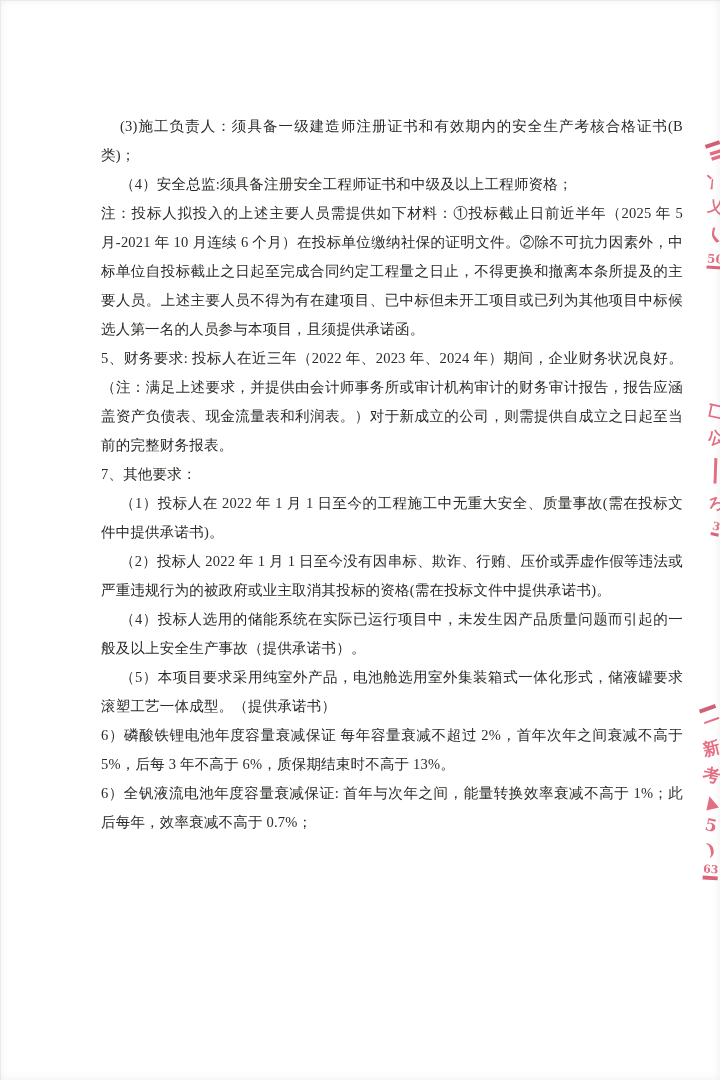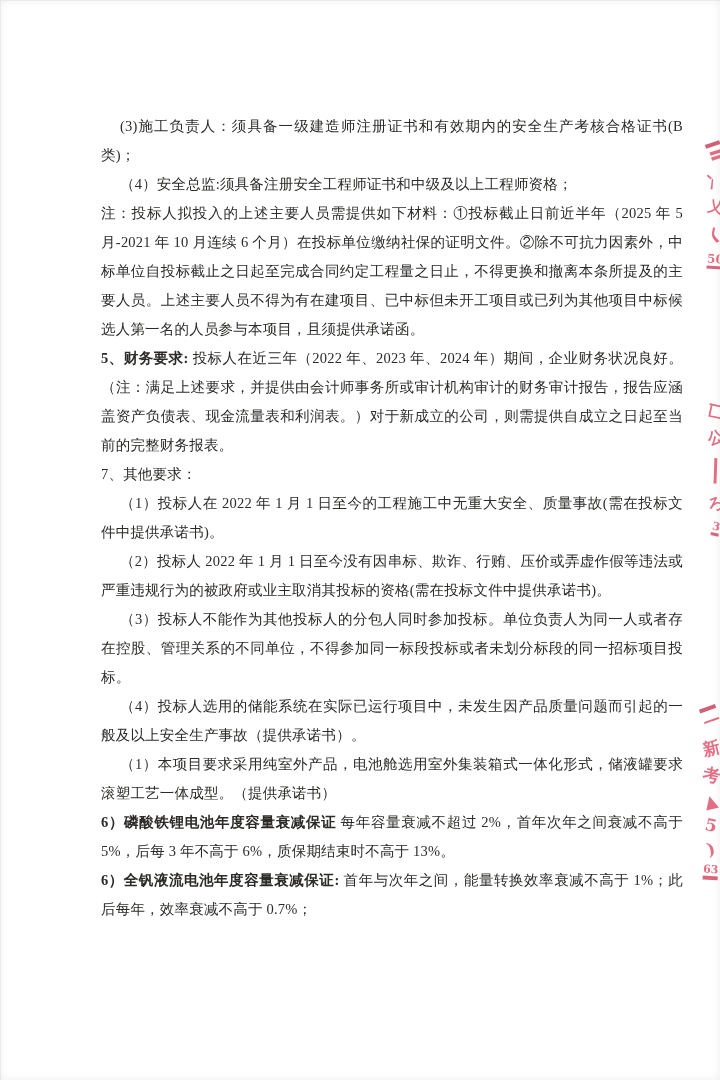--- a/index.html
+++ b/index.html
@@ -21,21 +21,21 @@
     left:78px;top:112px;width:582px;
     color:#2d2b28;
     font-size:14.5px;
     line-height:29px;
     text-align:justify;
     letter-spacing:0.2px;
     margin-left:23px;
   }
   .content p{margin:0;padding:0;}
   .content p.indent{text-indent:19px;}
-  .content .lead{font-weight:bold;}
+  .content .lead{font-weight:normal;}
   
   .stamp{
     position:absolute;
     display:flex;flex-direction:column;align-items:center;
     color:#e0566f;
     opacity:0.85;
     filter:blur(0.55px);
     pointer-events:none;
     font-family:"DejaVu Serif",serif;
     font-weight:bold;
@@ -57,23 +57,22 @@
 <body>
 
 <div class="content" id="document-body">
     <p class="indent">(3)施工负责人：须具备一级建造师注册证书和有效期内的安全生产考核合格证书(B 类)；</p>
     <p class="indent">（4）安全总监:须具备注册安全工程师证书和中级及以上工程师资格；</p>
     <p class="">注：投标人拟投入的上述主要人员需提供如下材料：①投标截止日前近半年（2025 年 5 月-2021 年 10 月连续 6 个月）在投标单位缴纳社保的证明文件。②除不可抗力因素外，中标单位自投标截止之日起至完成合同约定工程量之日止，不得更换和撤离本条所提及的主要人员。上述主要人员不得为有在建项目、已中标但未开工项目或已列为其他项目中标候选人第一名的人员参与本项目，且须提供承诺函。</p>
     <p class=""><span class="lead">5、财务要求:</span> 投标人在近三年（2022 年、2023 年、2024 年）期间，企业财务状况良好。（注：满足上述要求，并提供由会计师事务所或审计机构审计的财务审计报告，报告应涵盖资产负债表、现金流量表和利润表。）对于新成立的公司，则需提供自成立之日起至当前的完整财务报表。</p>
     <p class="">7、其他要求：</p>
     <p class="indent">（1）投标人在 2022 年 1 月 1 日至今的工程施工中无重大安全、质量事故(需在投标文件中提供承诺书)。</p>
     <p class="indent">（2）投标人 2022 年 1 月 1 日至今没有因串标、欺诈、行贿、压价或弄虚作假等违法或严重违规行为的被政府或业主取消其投标的资格(需在投标文件中提供承诺书)。</p>
-    <p class="indent">（3）投标人不能作为其他投标人的分包人同时参加投标。单位负责人为同一人或者存在控股、管理关系的不同单位，不得参加同一标段投标或者未划分标段的同一招标项目投标。</p>
     <p class="indent">（4）投标人选用的储能系统在实际已运行项目中，未发生因产品质量问题而引起的一般及以上安全生产事故（提供承诺书）。</p>
-    <p class="indent">（1）本项目要求采用纯室外产品，电池舱选用室外集装箱式一体化形式，储液罐要求滚塑工艺一体成型。（提供承诺书）</p>
+    <p class="indent">（5）本项目要求采用纯室外产品，电池舱选用室外集装箱式一体化形式，储液罐要求滚塑工艺一体成型。（提供承诺书）</p>
     <p class=""><span class="lead">6）磷酸铁锂电池年度容量衰减保证</span> 每年容量衰减不超过 2%，首年次年之间衰减不高于 5%，后每 3 年不高于 6%，质保期结束时不高于 13%。</p>
     <p class=""><span class="lead">6）全钒液流电池年度容量衰减保证:</span> 首年与次年之间，能量转换效率衰减不高于 1%；此后每年，效率衰减不高于 0.7%；</p>
   </div>
 
 <div class="stamp stamp-a" id="stamp-a">
     <span>〓</span>
     <span>冫</span>
     <span>乂</span>
     <span>〱</span>
     <span>50</span>

